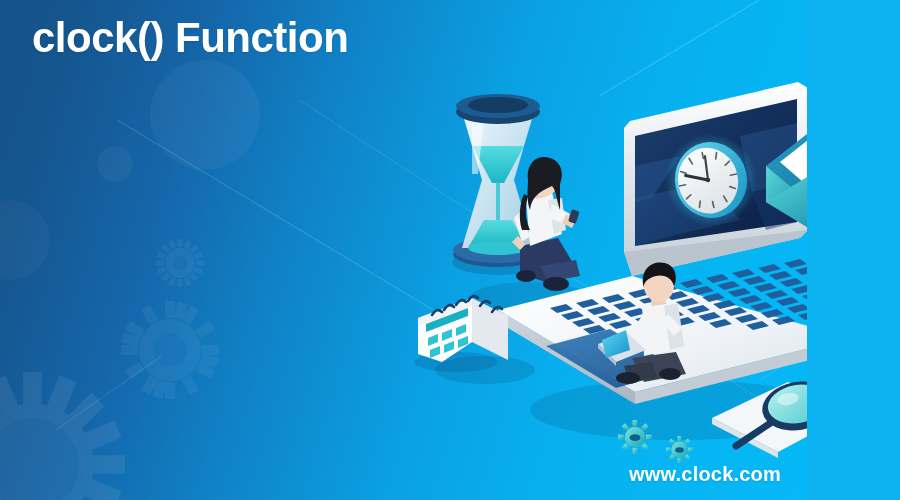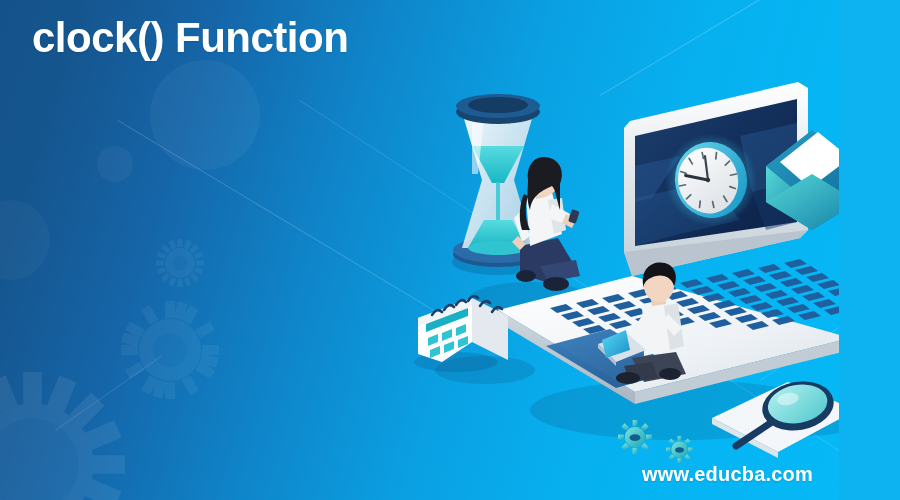--- a/index.html
+++ b/index.html
@@ -13,21 +13,20 @@
     background:
       linear-gradient(107deg,
         #14528b 0%,
         #15558e 8%,
         #1565a8 22%,
         #0f86cb 40%,
         #0aa0e2 56%,
         #07b0ef 72%,
         #06b6f4 88%,
         #07b8f6 100%);
-    padding-left: 32px;
   }
 
   
   .bg-layer{position:absolute;inset:0;pointer-events:none;}
   .soft-circle{position:absolute;border-radius:50%;background:#ffffff;opacity:.045;}
   .diag{position:absolute;background:#ffffff;opacity:.18;height:1px;transform-origin:0 0;}
   .gear-deco{position:absolute;opacity:.055;}
   .gear-deco svg{display:block;}
 
   
@@ -498,14 +497,14 @@
             <rect x="43" y="82" width="14" height="18" transform="rotate(45 50 50)"></rect>
             <rect x="0" y="43" width="18" height="14" transform="rotate(45 50 50)"></rect>
             <rect x="82" y="43" width="18" height="14" transform="rotate(45 50 50)"></rect>
           </g>
           <ellipse cx="50" cy="52" rx="16" ry="10" fill="#0e5f8e"></ellipse>
         </g>
       </g>
     </svg>
   </div>
 
-  <div id="watermark">www.educba.com</div>
+  <div id="watermark">www.clock.com</div>
 </div>
 
 </body></html>

